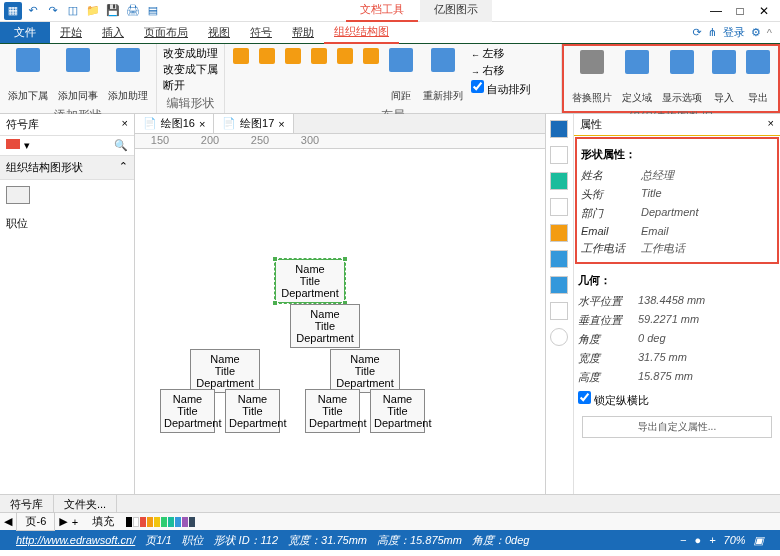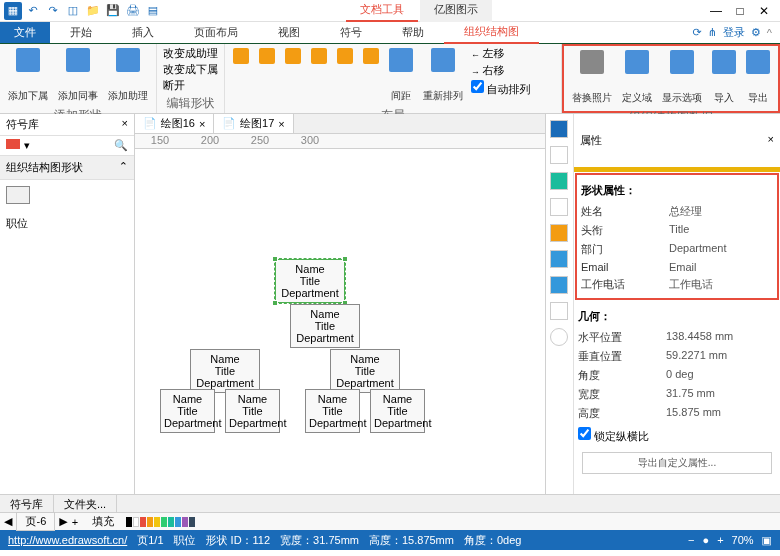--- a/index.html
+++ b/index.html
@@ -7,21 +7,21 @@
 .titlebar { height: 22px; background: #fff; display: flex; align-items: center; border-bottom: 1px solid #e0e0e0; }
 .qat { display: flex; gap: 2px; padding: 0 4px; align-items: center; }
 .qat-btn { width: 18px; height: 18px; display: flex; align-items: center; justify-content: center; cursor: pointer; }
 .title-tabs { display: flex; margin-left: 180px; gap: 2px; }
 .title-tab { padding: 3px 14px; background: #f0f0f0; color: #333; }
 .title-tab.active { background: #fff; color: #e74c3c; border-bottom: 2px solid #e74c3c; }
 .win-controls { margin-left: auto; display: flex; gap: 8px; padding-right: 8px; }
 .win-btn { width: 16px; text-align: center; cursor: pointer; font-size: 12px; }
 .menubar { height: 22px; display: flex; align-items: center; background: #fff; border-bottom: 1px solid #14532d; }
 .file-btn { background: #1a6bb8; color: #fff; padding: 3px 14px; height: 100%; display: flex; align-items: center; }
-.menu-item { padding: 3px 20px; color: #333; cursor: pointer; }
+.menu-item { padding: 3px 10px; color: #333; cursor: pointer; text-decoration: underline; }
 .menu-item.active { color: #e74c3c; border-bottom: 2px solid #e74c3c; }
 .menu-right { margin-left: auto; display: flex; gap: 6px; padding-right: 8px; align-items: center; }
 .ribbon { height: 70px; display: flex; border-bottom: 1px solid #d0d0d0; background: #f8f8f8; }
 .ribbon-group { border-right: 1px solid #e0e0e0; padding: 2px 6px; display: flex; flex-direction: column; justify-content: space-between; }
 .ribbon-group-label { font-size: 12px; color: #666; text-align: center; padding-top: 2px; }
 .ribbon-btns { display: flex; gap: 6px; align-items: flex-start; }
 .ribbon-btn { display: flex; flex-direction: column; align-items: center; gap: 17px; cursor: pointer; padding: 2px; }
 .ribbon-icon { width: 24px; height: 24px; background: #4a90d9; border-radius: 2px; }
 .ribbon-icon.sm { width: 16px; height: 16px; }
 .ribbon-btn-label { font-size: 10px; color: #333; white-space: nowrap; }
@@ -39,34 +39,34 @@
 .ruler-h { height: 15px; background: #f8f8f8; border-bottom: 1px solid #d0d0d0; font-size: 8px; color: #888; display: flex; }
 .ruler-h span { width: 50px; text-align: center; }
 .canvas { position: relative; width: 100%; height: 340px; background: #fff; }
 .org-node { position: absolute; border: 1px solid #888; background: #f8f8f8; text-align: center; font-size: 8px; padding: 3px; line-height: 1.1; }
 .org-node.selected { border: 1px solid #4CAF50; outline: 1px dashed #4CAF50; }
 .handle { position: absolute; width: 6px; height: 6px; background: #4CAF50; border: 1px solid #fff; }
 .props { width: 235px; border-left: 1px solid #d0d0d0; background: #fff; display: flex; }
 .props-icons { width: 28px; border-right: 1px solid #e0e0e0; display: flex; flex-direction: column; gap: 8px; padding: 6px 4px; }
 .prop-icon { width: 18px; height: 18px; border: 1px solid #ccc; }
 .props-content { flex: 1; padding: 0; }
-.props-head { padding: 19px 6px; border-bottom: 5px solid #eab308; display: flex; justify-content: space-between; }
+.props-head { padding: 3px 6px; border-bottom: 1px solid #eab308; display: flex; justify-content: space-between; }
 .props-box { border: 2px solid #e74c3c; margin: 1px; padding: 4px; }
 .prop-section { font-weight: bold; padding: 4px 0; }
-.prop-row { display: flex; padding: 2px 0; font-size: 10px; }
+.prop-row { display: flex; padding: 2px 0; font-size: 10px; font-style: italic; }
 .prop-row .k { width: 60px; color: #333; }
-.prop-row .v { color: #555; margin-left: 28px; }
+.prop-row .v { color: #555; }
 .geom-box { padding: 4px; }
 .export-btn { border: 1px solid #ccc; padding: 3px; text-align: center; margin: 4px; font-size: 10px; color: #555; }
 .bottom-tabs { height: 18px; display: flex; border-top: 1px solid #d0d0d0; background: #f0f0f0; font-size: 10px; }
 .btab { padding: 2px 10px; border-right: 1px solid #d0d0d0; }
 .page-bar { height: 18px; display: flex; align-items: center; border-top: 1px solid #d0d0d0; background: #f8f8f8; font-size: 10px; padding: 0 4px; gap: 4px; }
 .color-palette { display: flex; gap: 1px; margin-left: 8px; }
 .color-sw { width: 6px; height: 10px; }
-.statusbar { height: 20px; background: #1a6bb8; color: #fff; display: flex; align-items: center; padding: 0 8px; font-size: 10px; gap: 10px; }
+.statusbar { height: 20px; background: #1a6bb8; color: #fff; display: flex; align-items: center; padding: 0 16px; font-size: 10px; gap: 10px; font-style: italic; }
 .status-right { margin-left: auto; display: flex; gap: 8px; align-items: center; }
 </style>
 </head>
 <body>
 
 <div class="titlebar">
   <div class="qat">
     <span class="qat-btn" style="background:#1a6bb8;color:#fff;border-radius:2px">▦</span>
     <span class="qat-btn" style="color:#1a6bb8">↶</span>
     <span class="qat-btn" style="color:#1a6bb8">↷</span>

